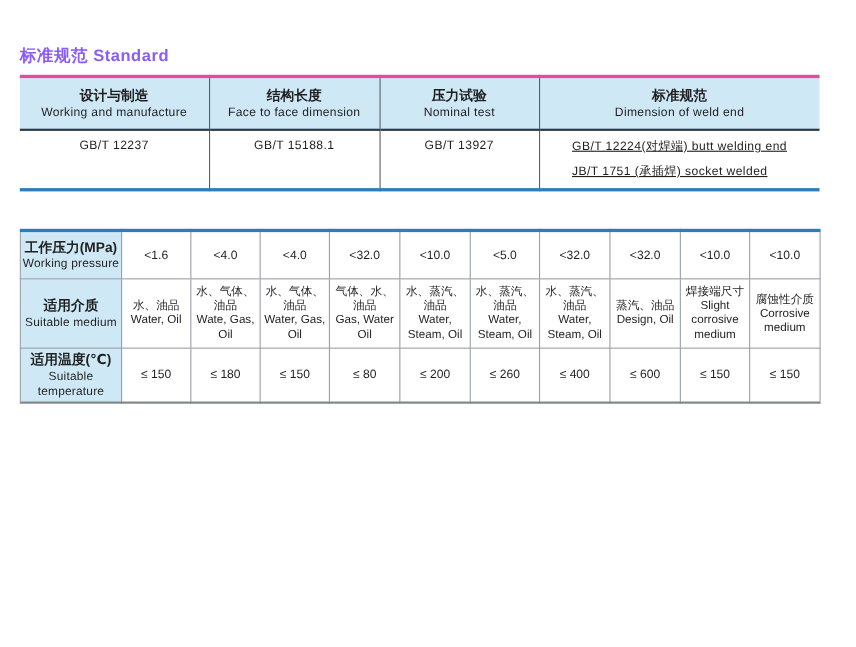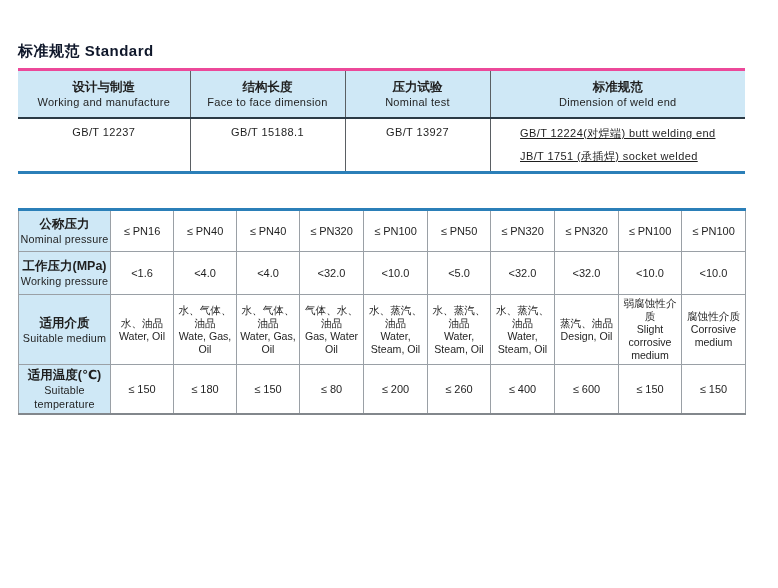--- a/index.html
+++ b/index.html
@@ -3,21 +3,21 @@
 <meta charset="utf-8">
 <style>
   html,body{margin:0;padding:0;}
   body{
     width:778px;height:588px;background:#ffffff;overflow:hidden;
     font-family:"Liberation Sans","DejaVu Sans",sans-serif;
     color:#1f1f1f;
   }
   .page{padding:42px 15px 0 18px;width:745px;box-sizing:border-box;}
   .title{
-    font-size:15px;font-weight:bold;color:#0f172a;
+    font-size:15px;font-weight:bold;color:#8b5cf6;
     letter-spacing:0.5px;line-height:18px;margin:0 0 8px 0;
   }
   
   table{border-collapse:collapse;table-layout:fixed;}
   .std-table{
     width:727px;
     border-top:3px solid #ec4899;
     border-bottom:3px solid #2b7fb8;
   }
   .std-table th{
@@ -114,36 +114,20 @@
         <col style="width:63px">
         <col style="width:64px">
         <col style="width:64px">
       <col style="width:63px">
         <col style="width:64px">
         <col style="width:64px">
         <col style="width:63px">
         <col style="width:64px">
     </colgroup>
     <tbody>
-        <tr class="row-nominal">
-      <th>
-        <div class="lbl-zh">公称压力</div>
-        <div class="lbl-en">Nominal pressure</div>
-      </th>
-      <td>≤ PN16</td>
-      <td>≤ PN40</td>
-      <td>≤ PN40</td>
-      <td>≤ PN320</td>
-      <td>≤ PN100</td>
-      <td>≤ PN50</td>
-      <td>≤ PN320</td>
-      <td>≤ PN320</td>
-      <td>≤ PN100</td>
-      <td>≤ PN100</td>
-    </tr>
     <tr class="row-working">
       <th>
         <div class="lbl-zh">工作压力(MPa)</div>
         <div class="lbl-en">Working pressure</div>
       </th>
       <td>&lt;1.6</td>
       <td>&lt;4.0</td>
       <td>&lt;4.0</td>
       <td>&lt;32.0</td>
       <td>&lt;10.0</td>
@@ -184,21 +168,21 @@
       </td>
       <td>
         <div class="zh">水、蒸汽、油品</div>
         <div class="en">Water, Steam, Oil</div>
       </td>
       <td>
         <div class="zh">蒸汽、油品</div>
         <div class="en">Design, Oil</div>
       </td>
       <td>
-        <div class="zh">弱腐蚀性介质</div>
+        <div class="zh">焊接端尺寸</div>
         <div class="en">Slight corrosive medium</div>
       </td>
       <td>
         <div class="zh">腐蚀性介质</div>
         <div class="en">Corrosive medium</div>
       </td>
     </tr>
     <tr class="row-temp">
       <th>
         <div class="lbl-zh">适用温度(℃)</div>

